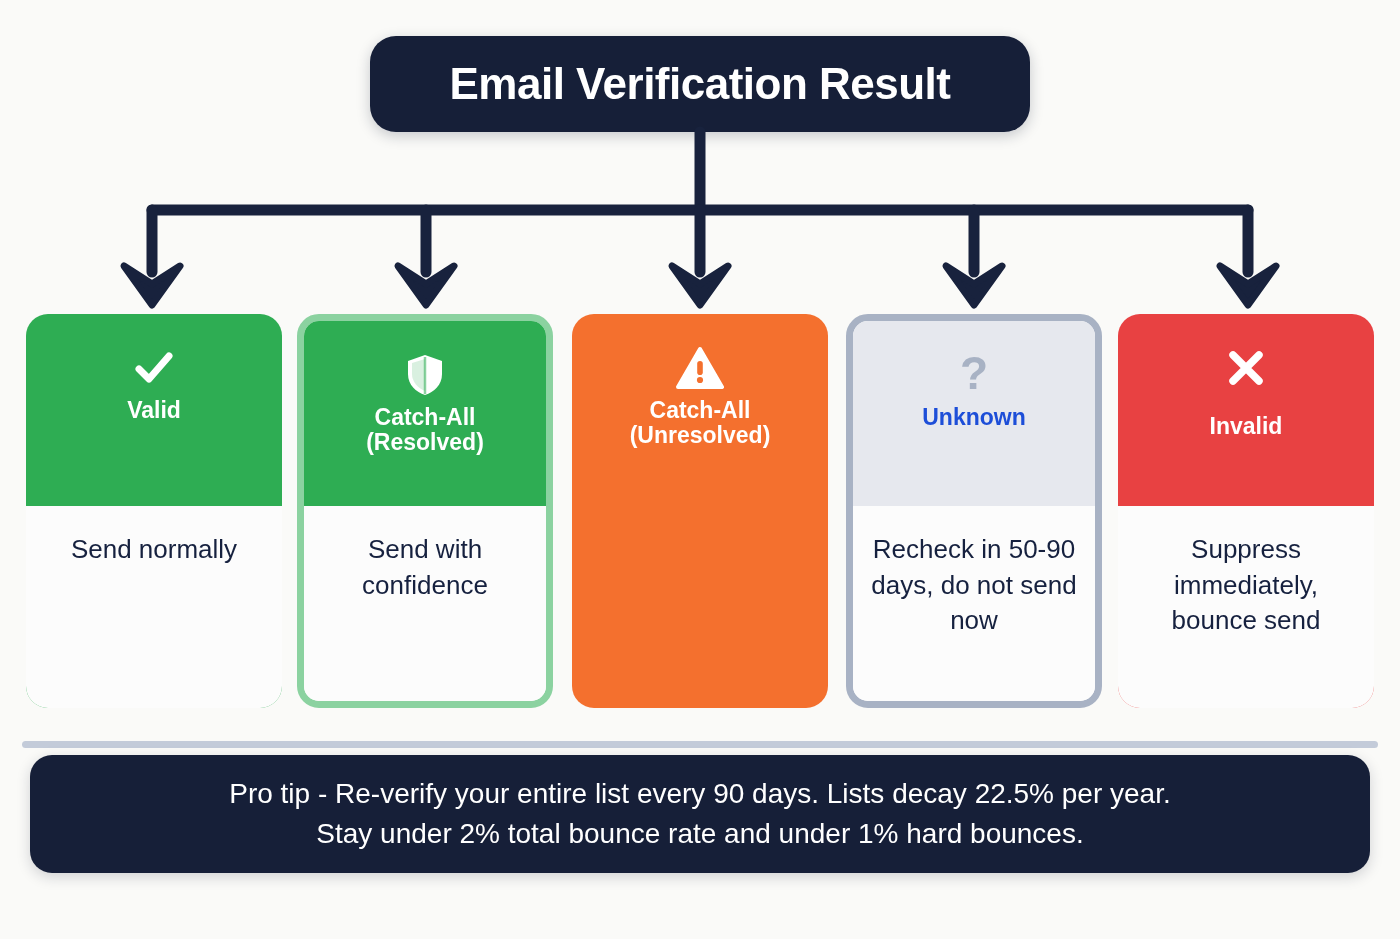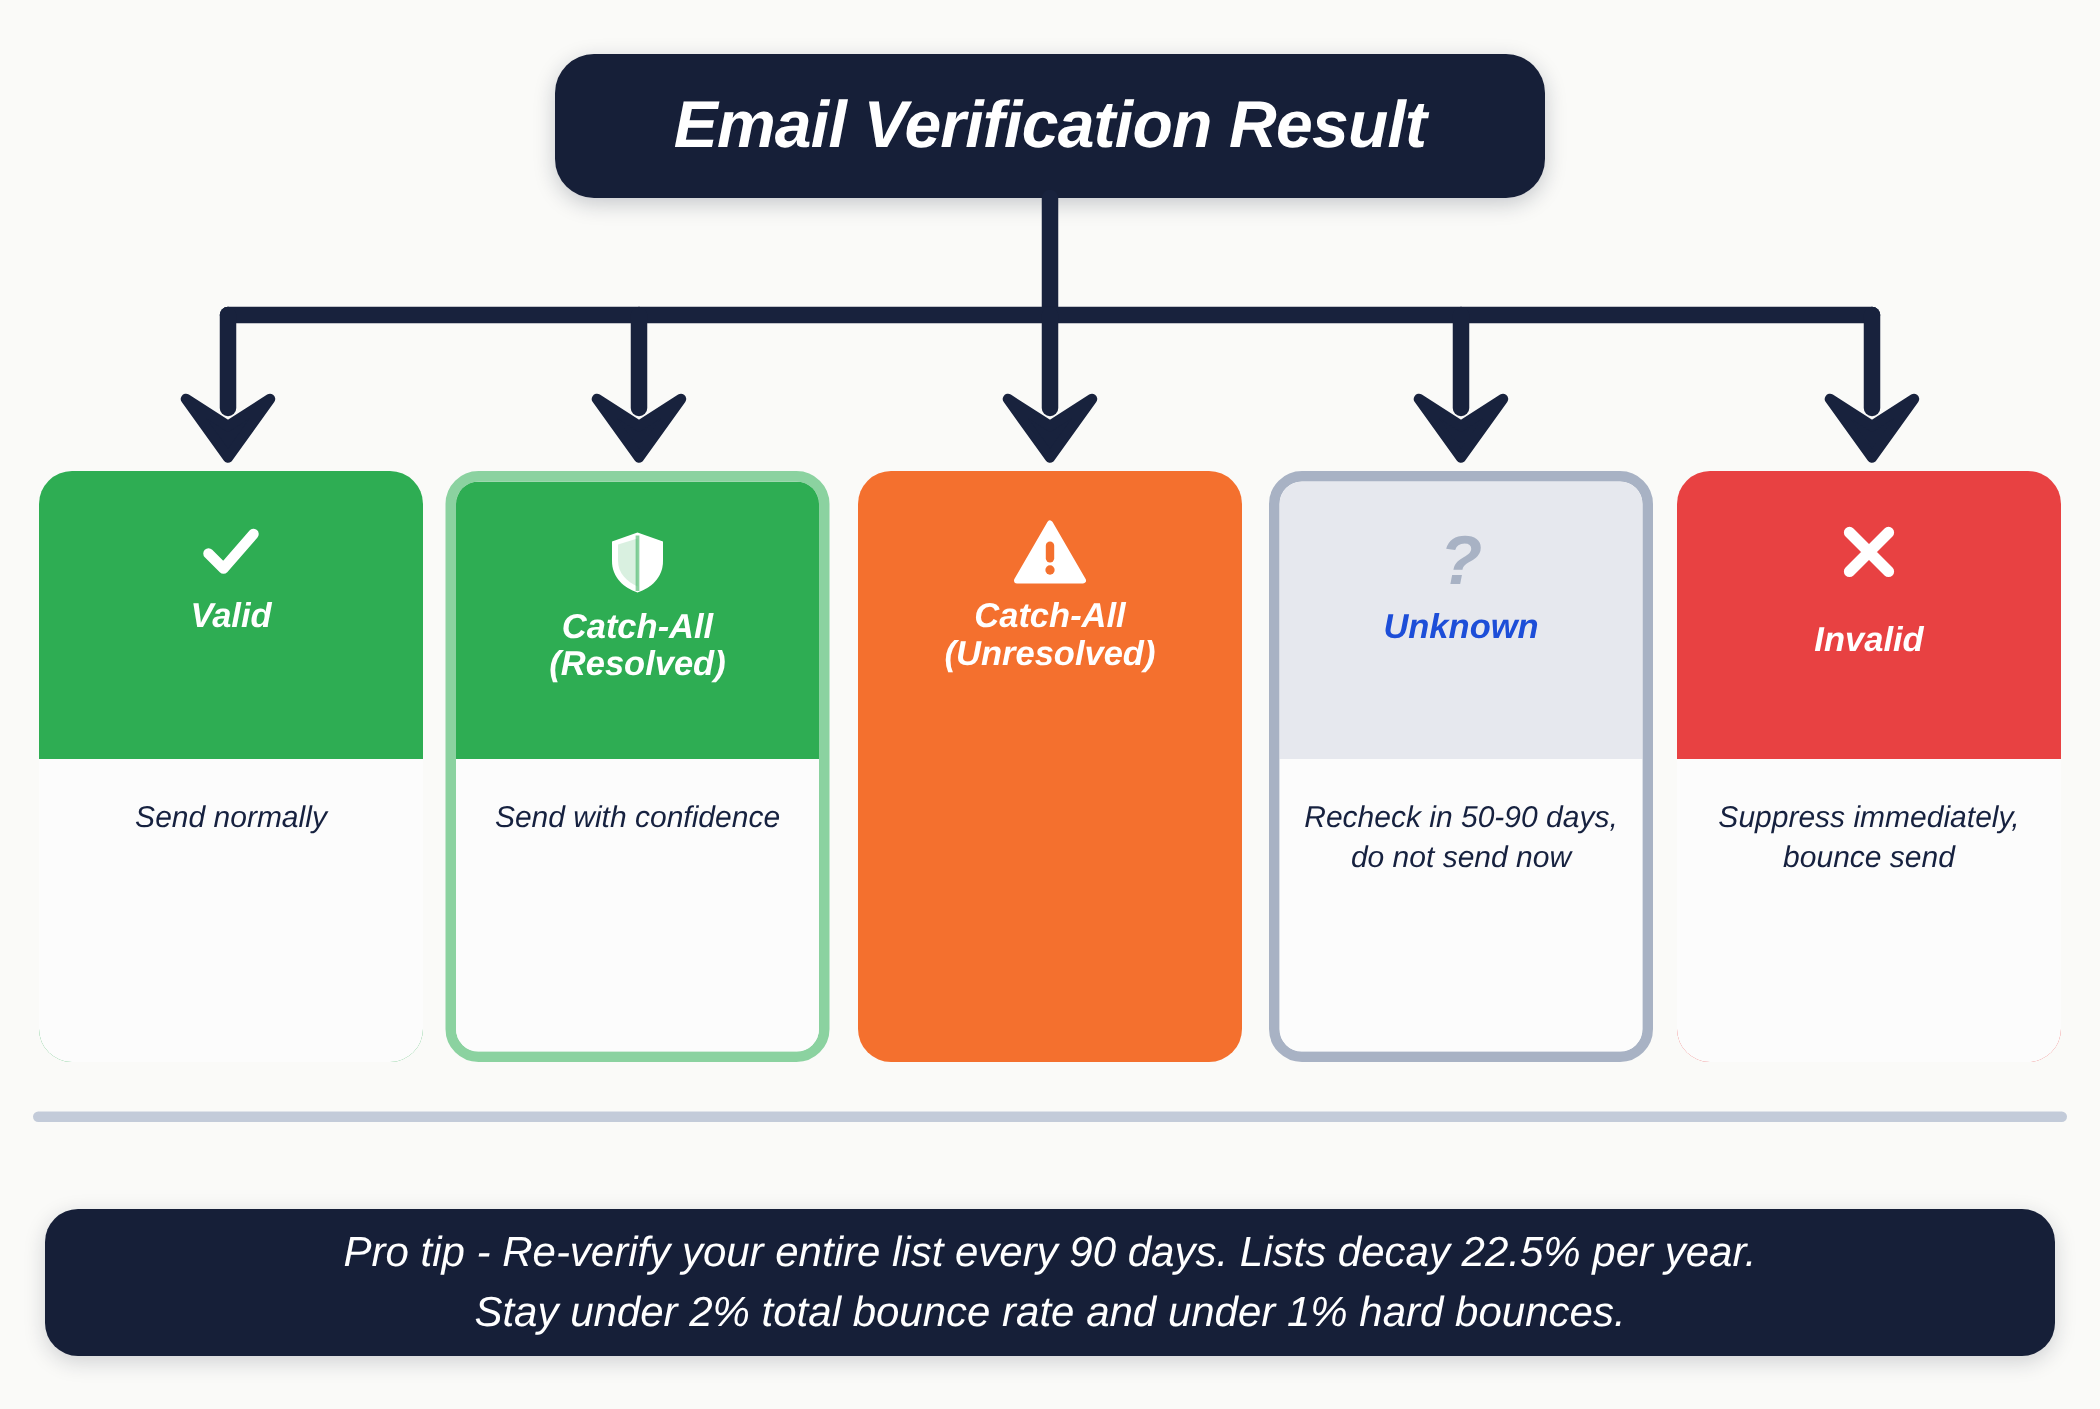--- a/index.html
+++ b/index.html
@@ -3,21 +3,21 @@
 <meta charset="utf-8">
 <style>
   html,body{margin:0;padding:0;}
   body{
     width:1400px;height:939px;
     background:#fafaf8;
     font-family:"Liberation Sans","DejaVu Sans",sans-serif;
     overflow:hidden;
     position:relative;
   }
-  .stage{position:absolute;inset:0;font-style:italic;}
+  .stage{position:absolute;inset:0;}
 
   
   .title-box{
     position:absolute;
     left:370px;top:36px;
     width:660px;height:96px;
     background:#161f38;
     border-radius:26px;
     display:flex;align-items:center;justify-content:center;
     box-shadow:0 4px 14px rgba(20,28,52,.22);
@@ -69,21 +69,21 @@
     padding:0 8px;
   }
   .card .body{
     flex:1 1 auto;
     background:#fcfcfc;
     display:flex;align-items:flex-start;justify-content:center;
     padding:26px 16px 0;
     box-sizing:border-box;
   }
   .card .desc{
-    font-size:20px;
+    font-size:26px;
     line-height:1.37;
     color:#16213f;
     text-align:center;
   }
 
   
   .card.solid{border:none;}
   .card.framed{border:7px solid;background:#fcfcfc;}
   .card.framed .head{flex:0 0 185px;}
 
@@ -92,22 +92,22 @@
     position:absolute;
     left:22px;top:741px;
     width:1356px;height:7px;
     background:#c3cbd9;
     border-radius:4px;
   }
 
   
   .footer{
     position:absolute;
-    left:30px;top:806px;
-    width:1340px;height:98px;
+    left:30px;top:755px;
+    width:1340px;height:118px;
     background:#161f38;
     border-radius:22px;
     display:flex;align-items:center;justify-content:center;
     box-shadow:0 4px 14px rgba(20,28,52,.18);
   }
   .footer .tip{
     color:#ffffff;
     font-size:28px;
     line-height:1.42;
     text-align:center;

